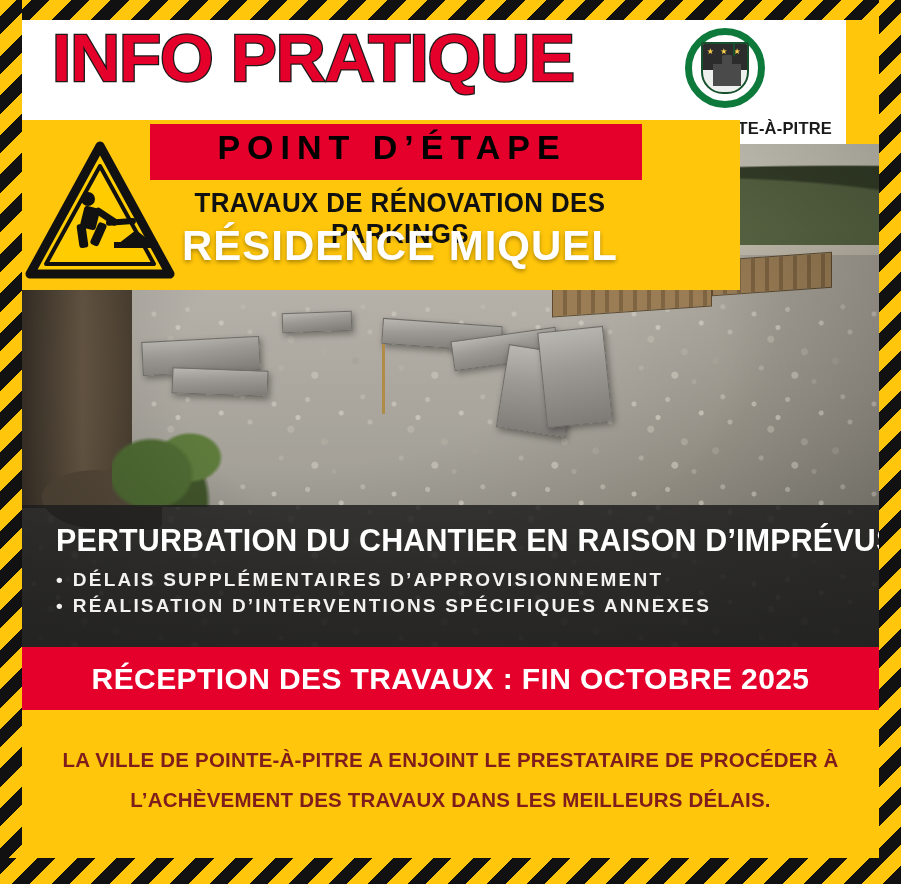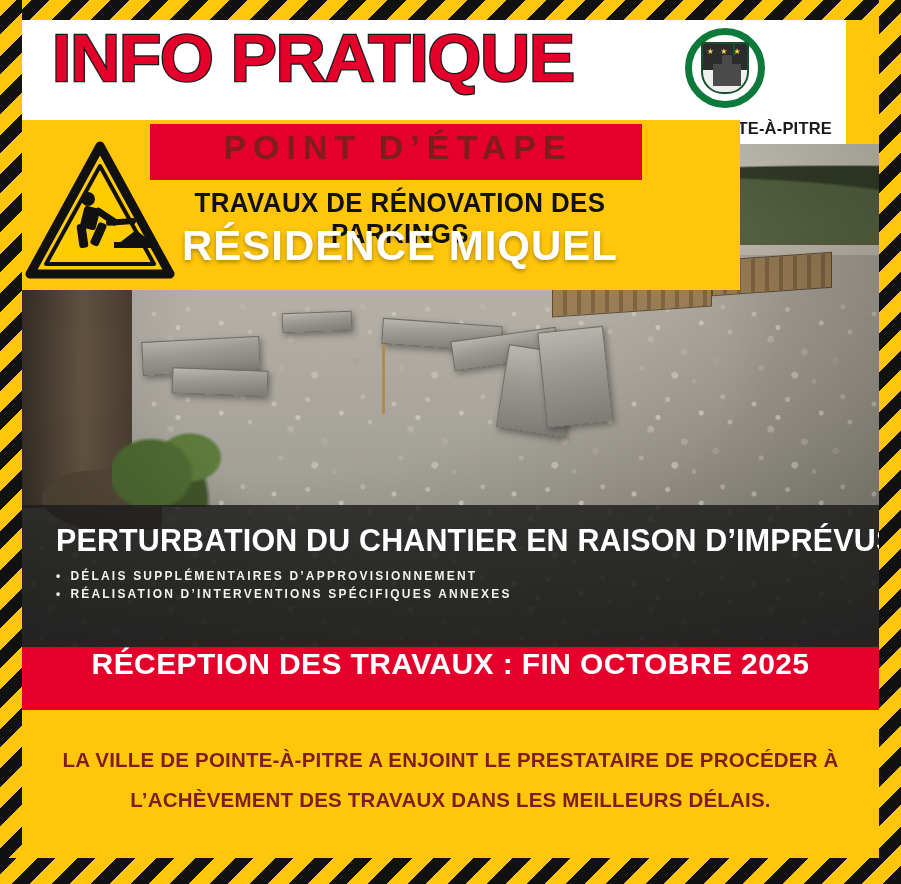--- a/index.html
+++ b/index.html
@@ -302,27 +302,27 @@
   }
   .banner-red {
     position: absolute;
     left: 150px; top: 124px;
     width: 492px; height: 56px;
     background: #e4002b;
     z-index: 16;
   }
   .banner-step {
     position: absolute;
-    left: 152px; top: 128px;
+    left: 146px; top: 128px;
     width: 492px;
     text-align: center;
     font-size: 34px;
     font-weight: 700;
     letter-spacing: 7px;
-    color: #7f1d1d;
+    color: #000000;
     z-index: 18;
     font-family: "Liberation Sans", sans-serif;
   }
   .banner-sub {
     position: absolute;
     left: 150px; top: 188px;
     width: 500px;
     text-align: center;
     font-size: 27px;
     font-weight: 700;
@@ -369,40 +369,41 @@
     letter-spacing: .2px;
     transform: scaleX(.98);
     transform-origin: left center;
     white-space: nowrap;
   }
   .info-list {
     margin-top: 10px;
     list-style: none;
   }
   .info-list li {
-    font-size: 12px;
+    font-size: 19px;
     font-weight: 700;
     color: #f3f1ee;
     letter-spacing: 2.2px;
     margin-bottom: 4px;
     white-space: nowrap;
   }
   .info-list li:before {
     content: "•";
     margin-right: 8px;
   }
 
   
   .red-band {
     position: absolute;
     left: 22px; top: 647px;
     width: 857px; height: 63px;
     background: #e4002b;
     z-index: 18;
     display: flex;
+    align-items: center;
     justify-content: center;
   }
   .red-band-text {
     font-size: 30px;
     font-weight: 700;
     color: #ffffff;
     letter-spacing: .4px;
     white-space: nowrap;
   }
 

